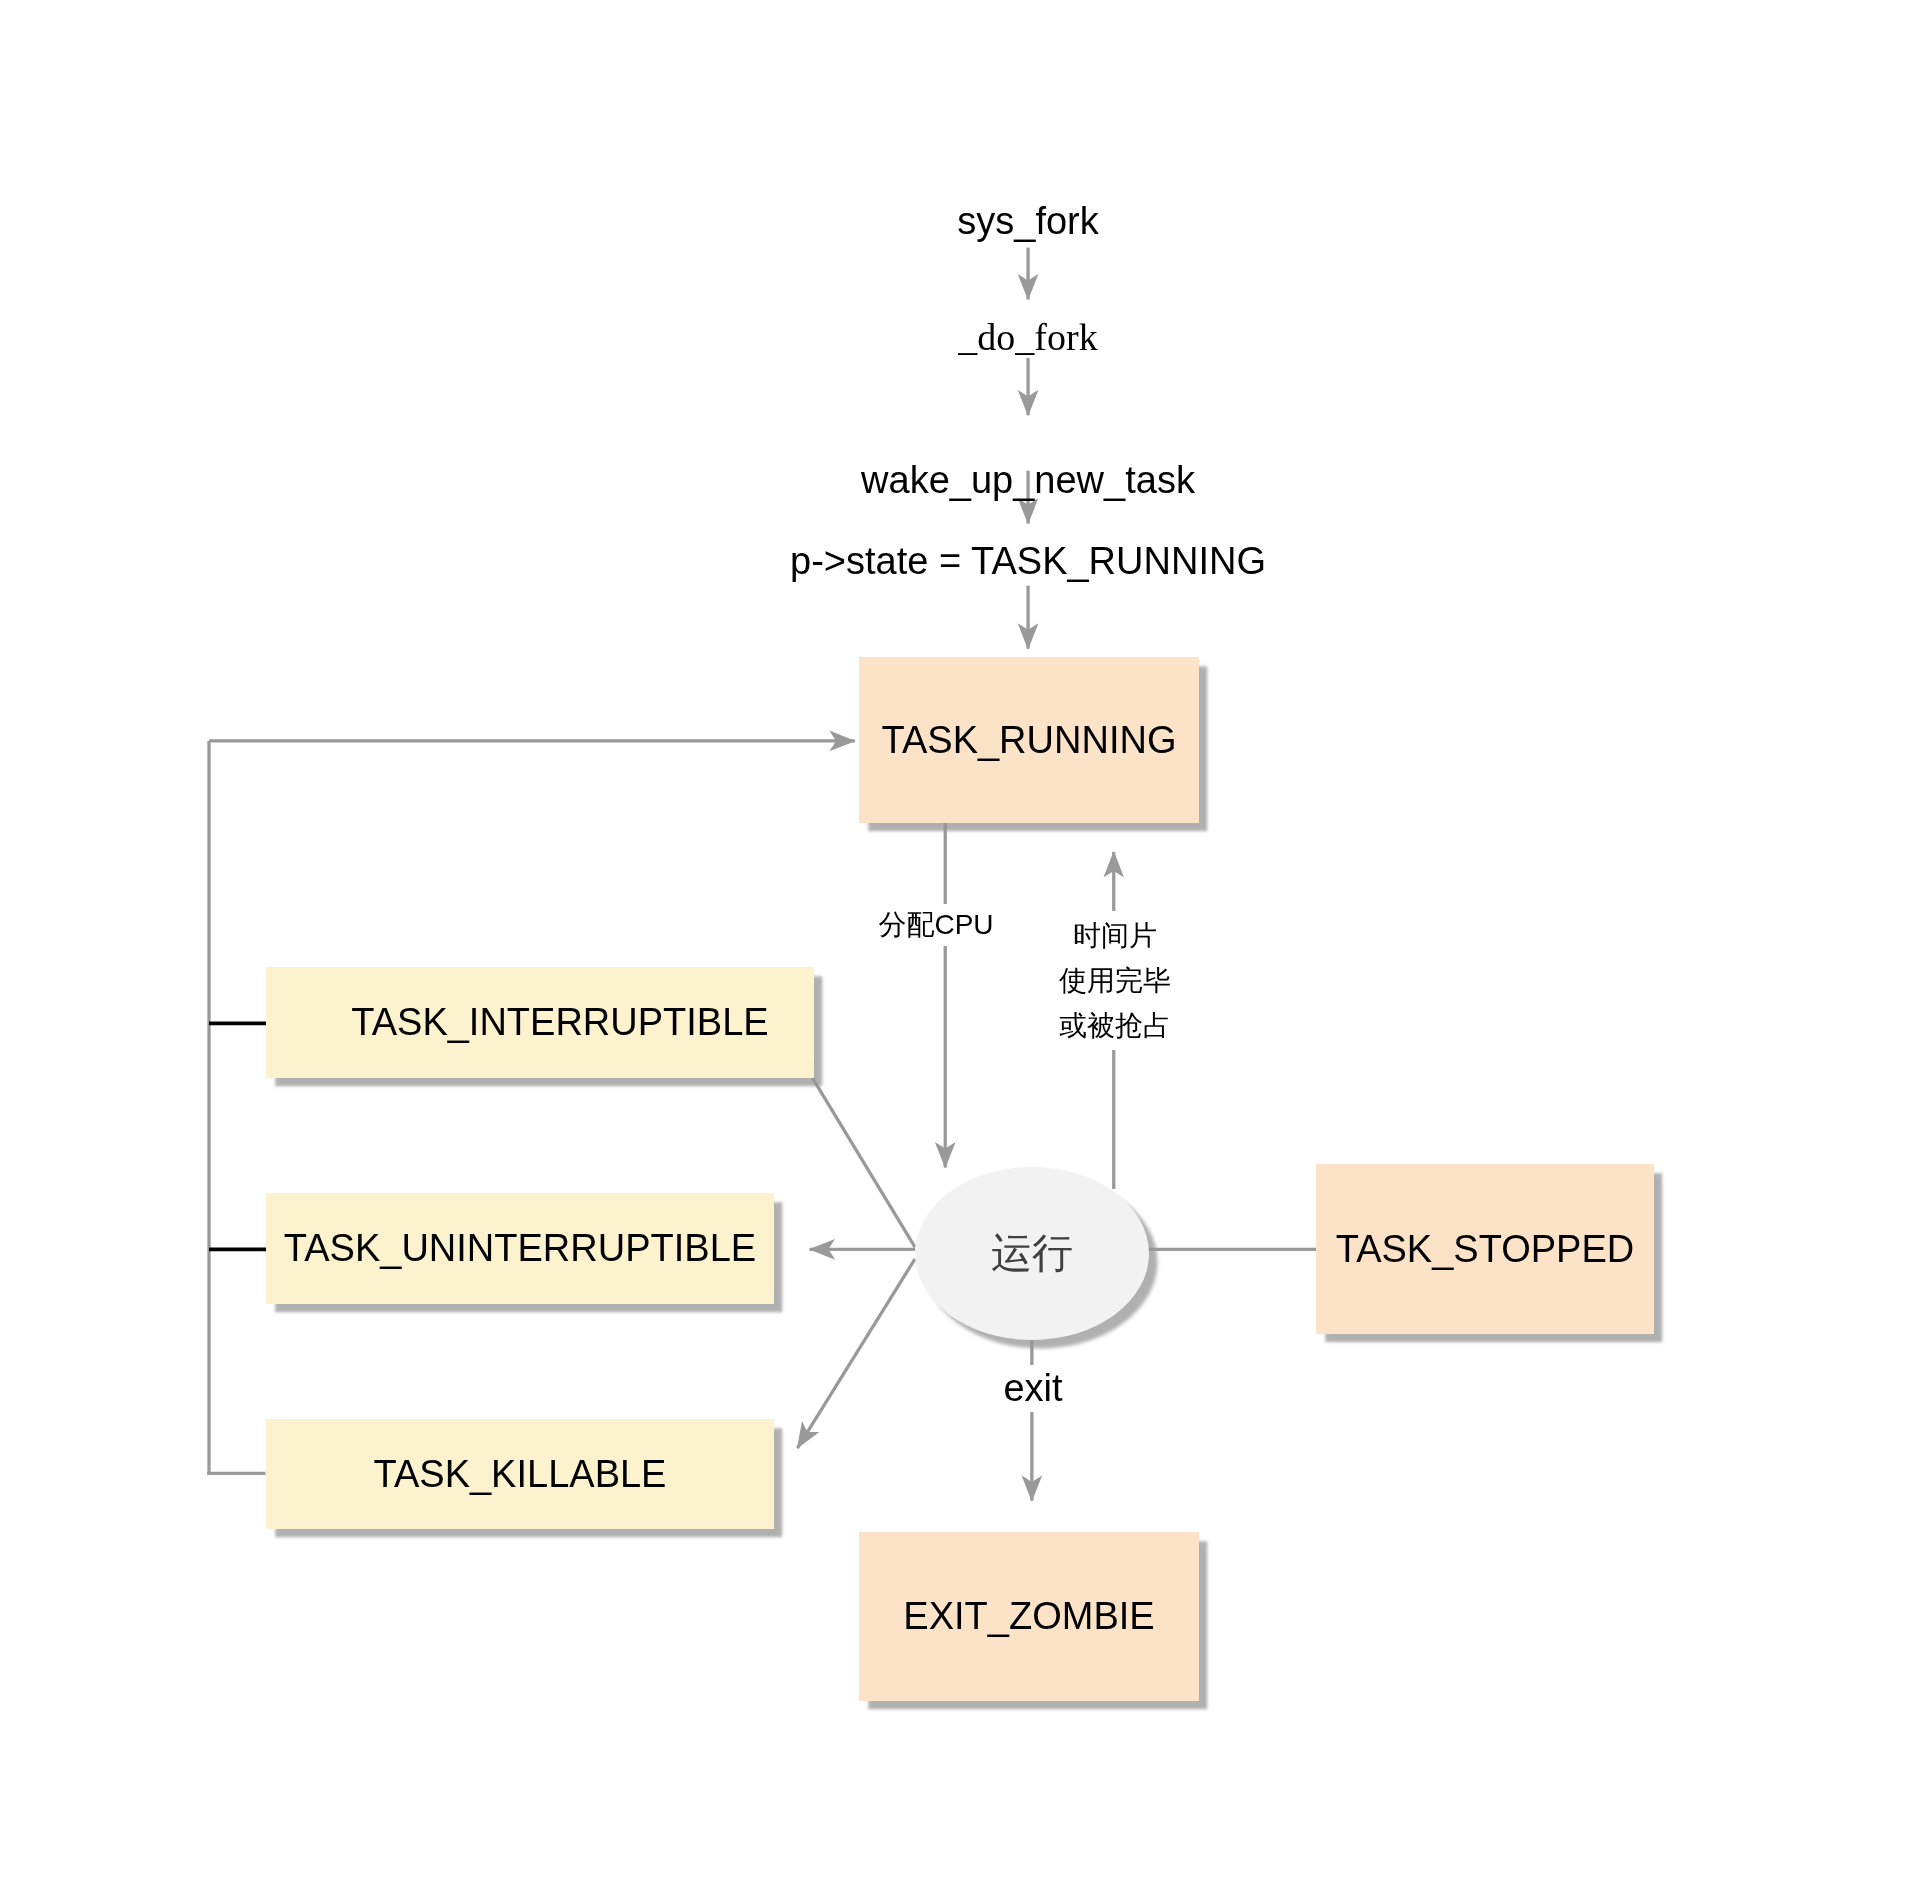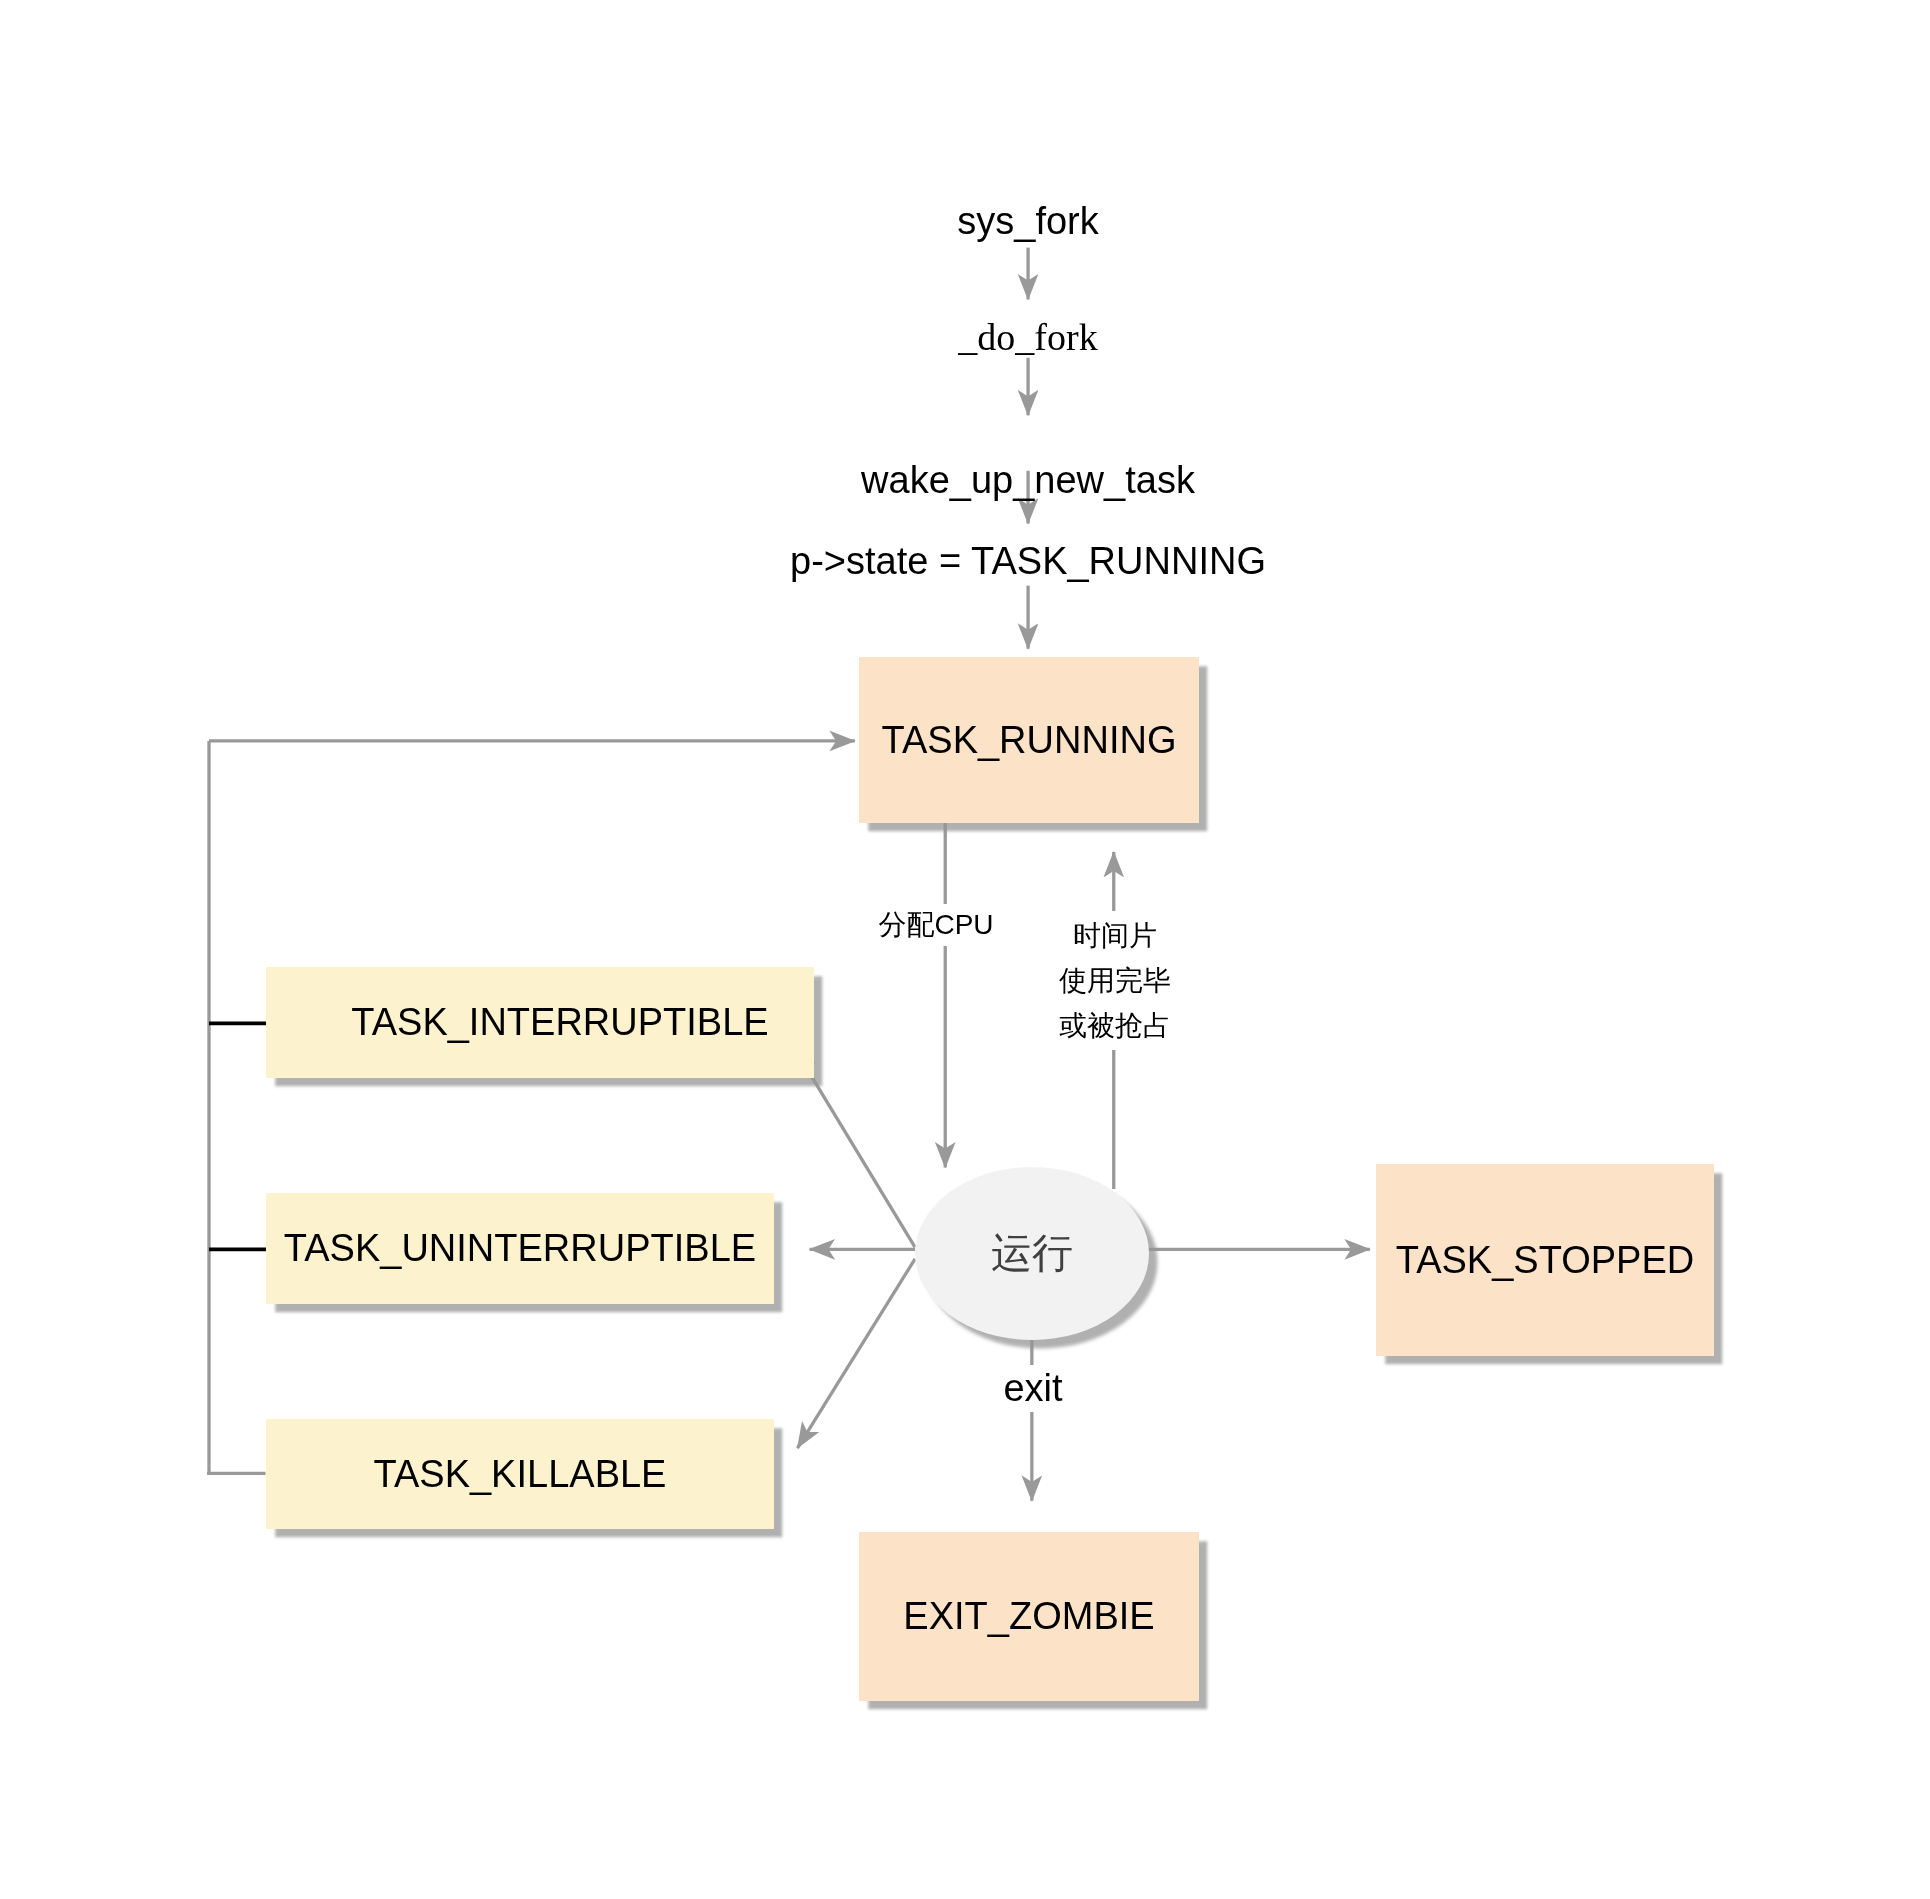--- a/index.html
+++ b/index.html
@@ -98,21 +98,21 @@
   <div class="flow-label" style="left:1028px;top:540px;">p-&gt;state = TASK_RUNNING</div>
 
   <div class="node state-box" style="left:859px;top:657px;width:340px;height:166px;">TASK_RUNNING</div>
 
   <div class="node wait-box" style="left:266px;top:967px;width:508px;height:111px;padding-left:40px;">TASK_INTERRUPTIBLE</div>
 
   <div class="node wait-box" style="left:266px;top:1193px;width:508px;height:111px;">TASK_UNINTERRUPTIBLE</div>
 
   <div class="node wait-box" style="left:266px;top:1419px;width:508px;height:110px;">TASK_KILLABLE</div>
 
-  <div class="node state-box" style="left:1376px;top:1164px;width:338px;height:192px;">TASK_STOPPED</div>
+  <div class="node state-box" style="left:1316px;top:1164px;width:338px;height:170px;">TASK_STOPPED</div>
 
   <div class="node state-box" style="left:859px;top:1532px;width:340px;height:169px;">EXIT_ZOMBIE</div>
 
   <div class="ellipse-node" style="left:915px;top:1167px;width:234px;height:173px;">运行</div>
 
   <div class="edge-label" style="left:936px;top:904px;">分配CPU</div>
 
   <div class="edge-label multiline" style="left:1115px;top:911px;">
     <span style="display:block;">时间片</span>
     <span style="display:block;">使用完毕</span>

